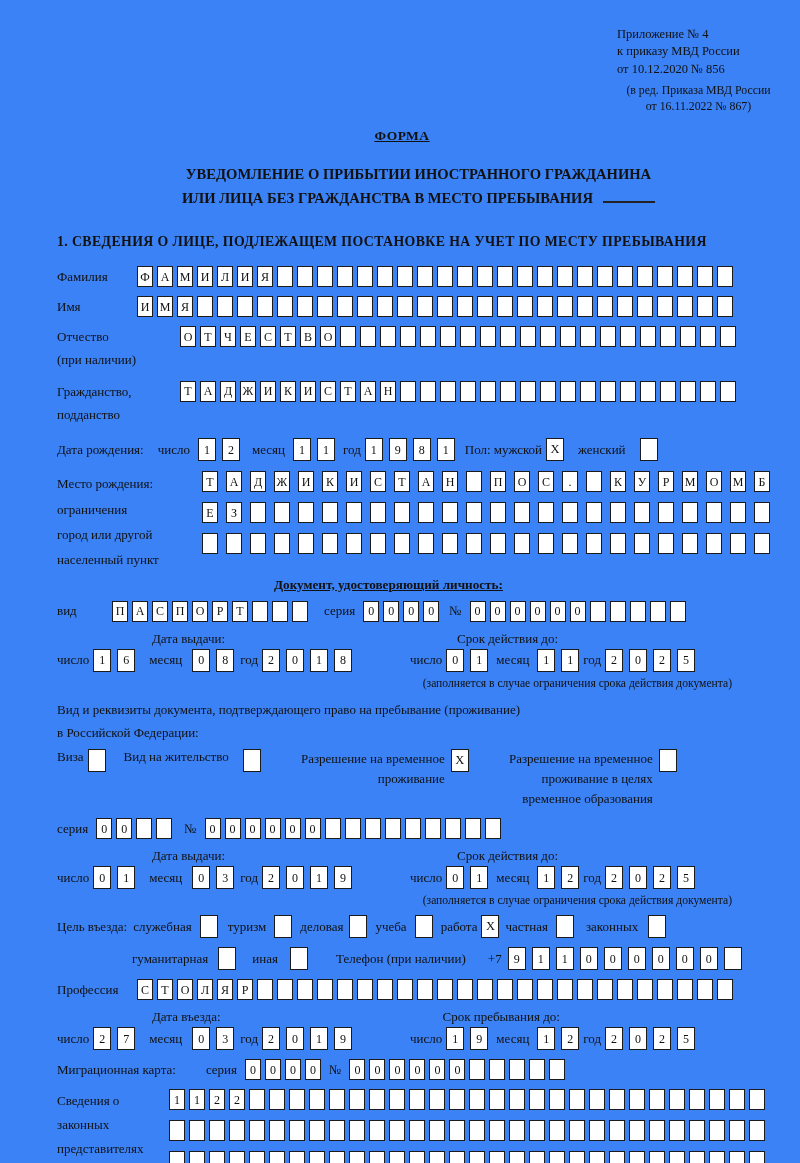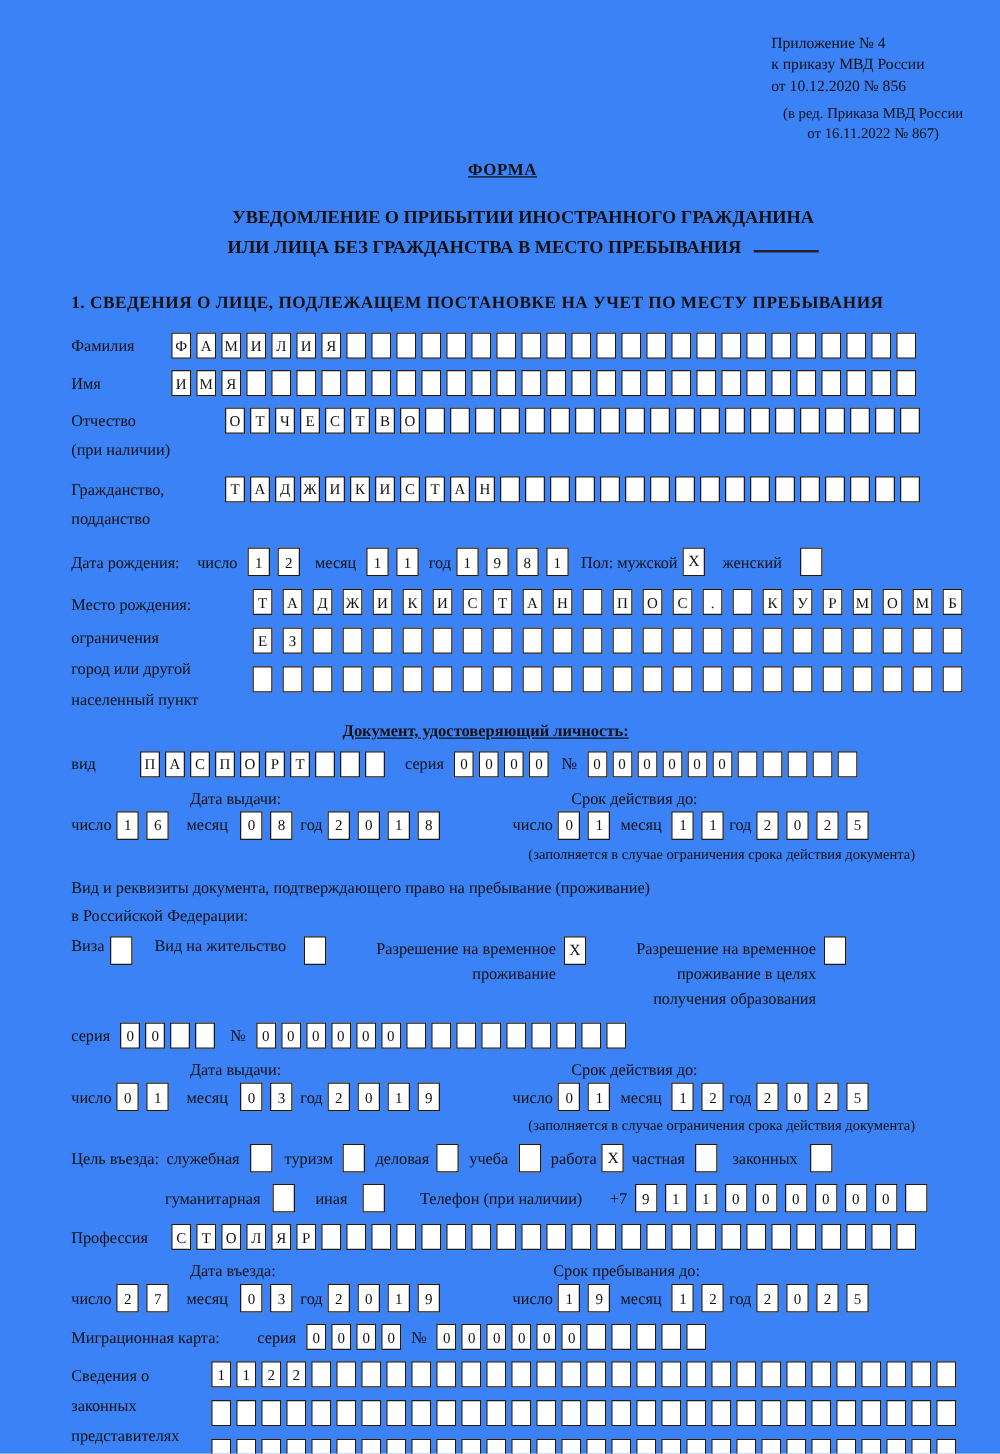--- a/index.html
+++ b/index.html
@@ -425,21 +425,21 @@
     <span class="lbl ml18">Вид на жительство</span>
     <span class="cbox ml14"></span>
     <div class="optc ml16" style="width:168px;">
       <div>Разрешение на временное</div>
       <div>проживание</div>
     </div>
     <span class="cbox ml6">X</span>
     <div class="optc ml12" style="width:172px;">
       <div>Разрешение на временное</div>
       <div>проживание в целях</div>
-      <div>получения образования</div>
+      <div>временное образования</div>
     </div>
     <span class="cbox ml6"></span>
   </div>
   <div class="row" style="margin-top:8px;">
     <span class="lbl">серия</span>
     <span class="cells ml8">
         <span class="cell">0</span>
         <span class="cell">0</span>
         <span class="cell"></span>
         <span class="cell"></span>

